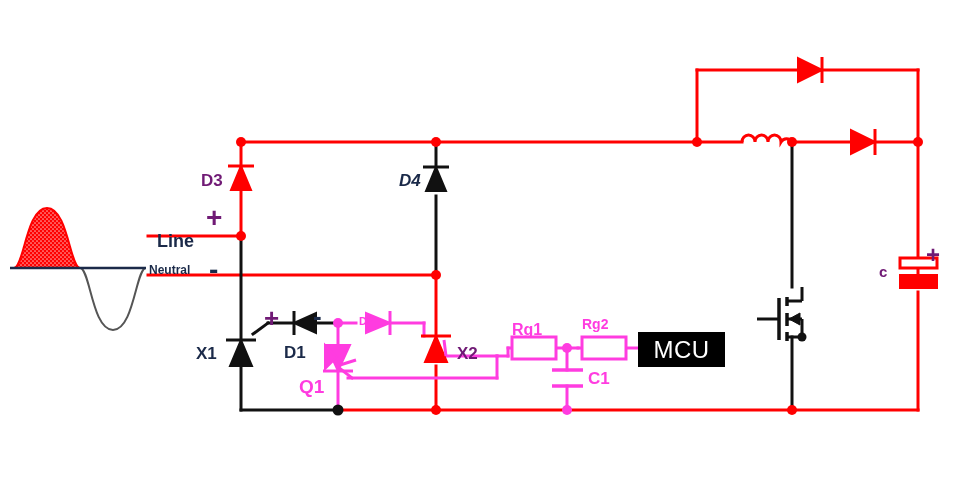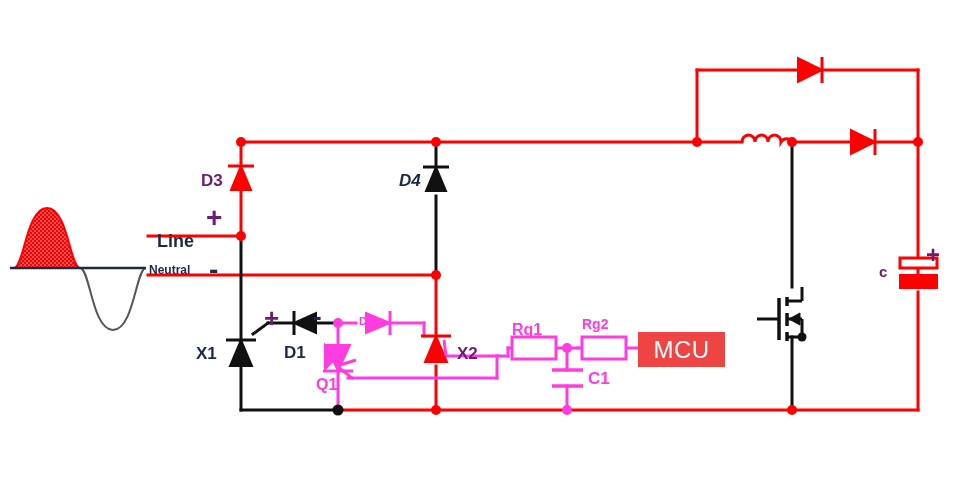--- a/index.html
+++ b/index.html
@@ -27,21 +27,21 @@
     font-family: "Liberation Sans", sans-serif;
     font-weight: bold;
     white-space: nowrap;
     line-height: 1;
   }
   .lbl-navy { color: #1b2a49; }
   .lbl-red  { color: #701a75; text-align: center; }
   .lbl-mag  { color: #ff3ce0; }
   .mcu-box {
     position: absolute;
-    background: #ef4444;
+    background: #000000;
     color: #ffffff;
     font-family: "Liberation Sans", sans-serif;
     font-size: 24px;
     display: flex;
     align-items: center;
     justify-content: center;
     letter-spacing: 0.5px;
   }
 </style>
 </head>
@@ -257,21 +257,21 @@
   <div class="lbl lbl-navy" style="left:209px; top:256px; font-size:28px;">-</div>
 
   <div class="lbl lbl-red" style="left:201px; top:172px; font-size:17px;">D3</div>
   <div class="lbl lbl-navy" style="left:399px; top:172px; font-size:17px;font-style:italic;">D4</div>
 
   <div class="lbl lbl-navy" style="left:196px; top:345px; font-size:17px;">X1</div>
   <div class="lbl lbl-red" style="left:457px; top:345px; font-size:17px;">X2</div>
 
   <div class="lbl lbl-navy" style="left:284px; top:344px; font-size:17px;">D1</div>
   <div class="lbl lbl-mag" style="left:359px; top:300px; font-size:11px;margin-top:16px;">D2</div>
-  <div class="lbl lbl-mag" style="left:316px; top:377px; font-size:16px;">Q1</div>
+  <div class="lbl lbl-mag" style="left:299px; top:377px; font-size:19px;">Q1</div>
 
   <div class="lbl lbl-red" style="left:264px; top:305px; font-size:26px;">+</div>
   <div class="lbl lbl-navy" style="left:313px; top:303px; font-size:26px;">-</div>
 
   <div class="lbl lbl-mag" style="left:512px; top:322px; font-size:16px;text-decoration:underline;">Rg1</div>
   <div class="lbl lbl-mag" style="left:582px; top:317px; font-size:14px;">Rg2</div>
   <div class="lbl lbl-mag" style="left:588px; top:370px; font-size:17px;">C1</div>
 
   <div class="lbl lbl-red" style="left:879px; top:264px; font-size:15px;">c</div>
   <div class="lbl lbl-red" style="left:926px; top:243px; font-size:24px;">+</div>

